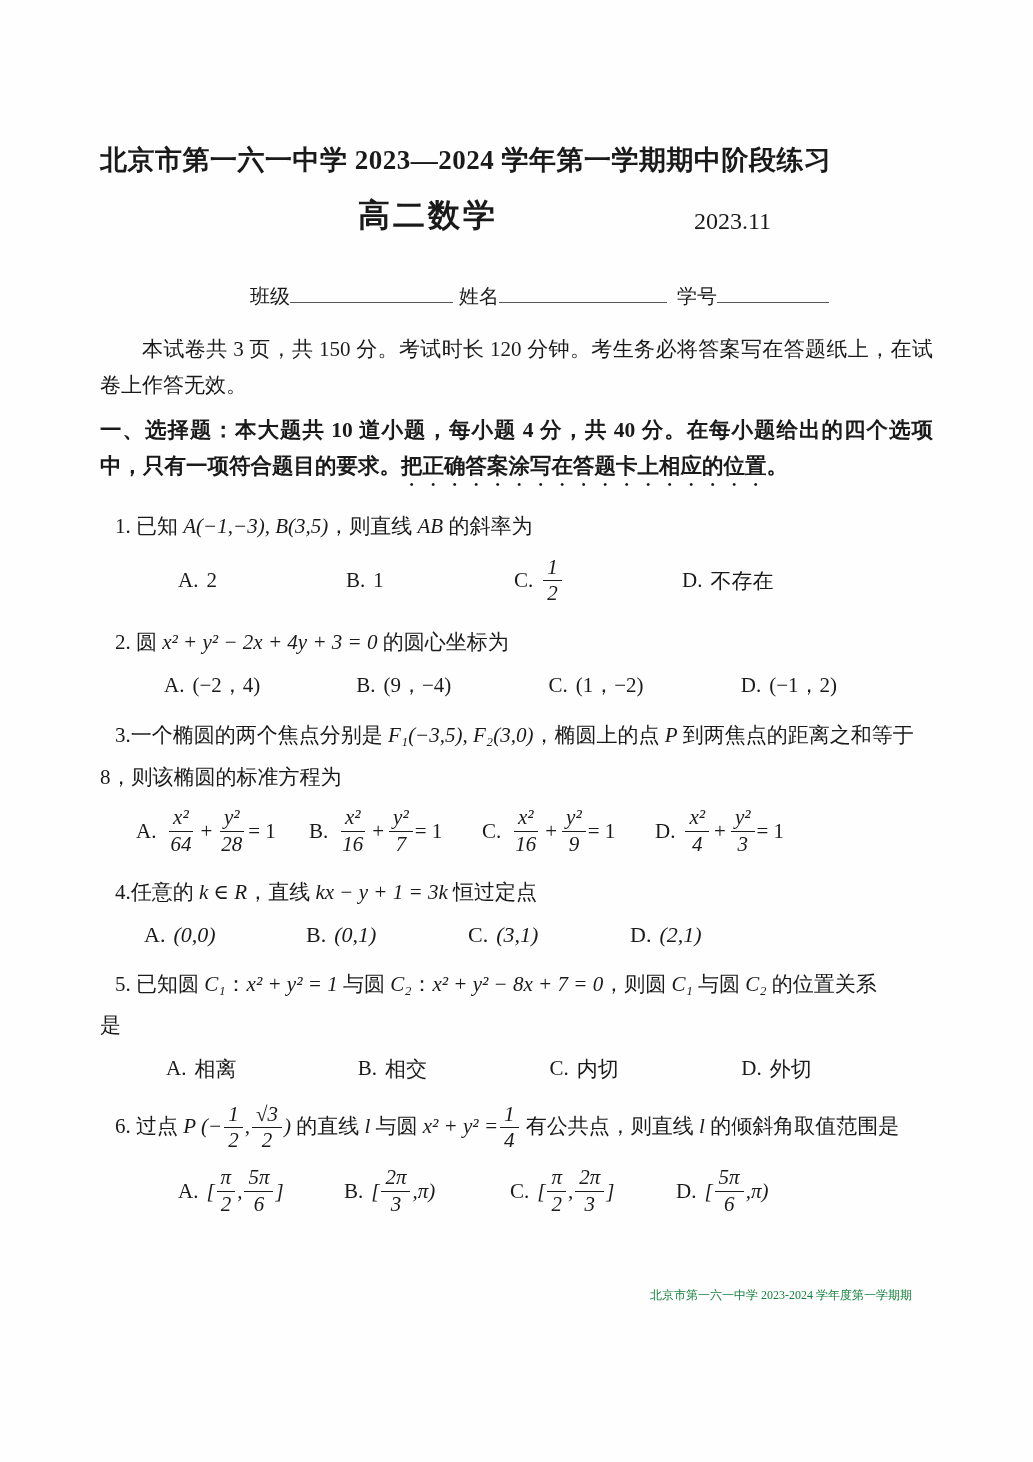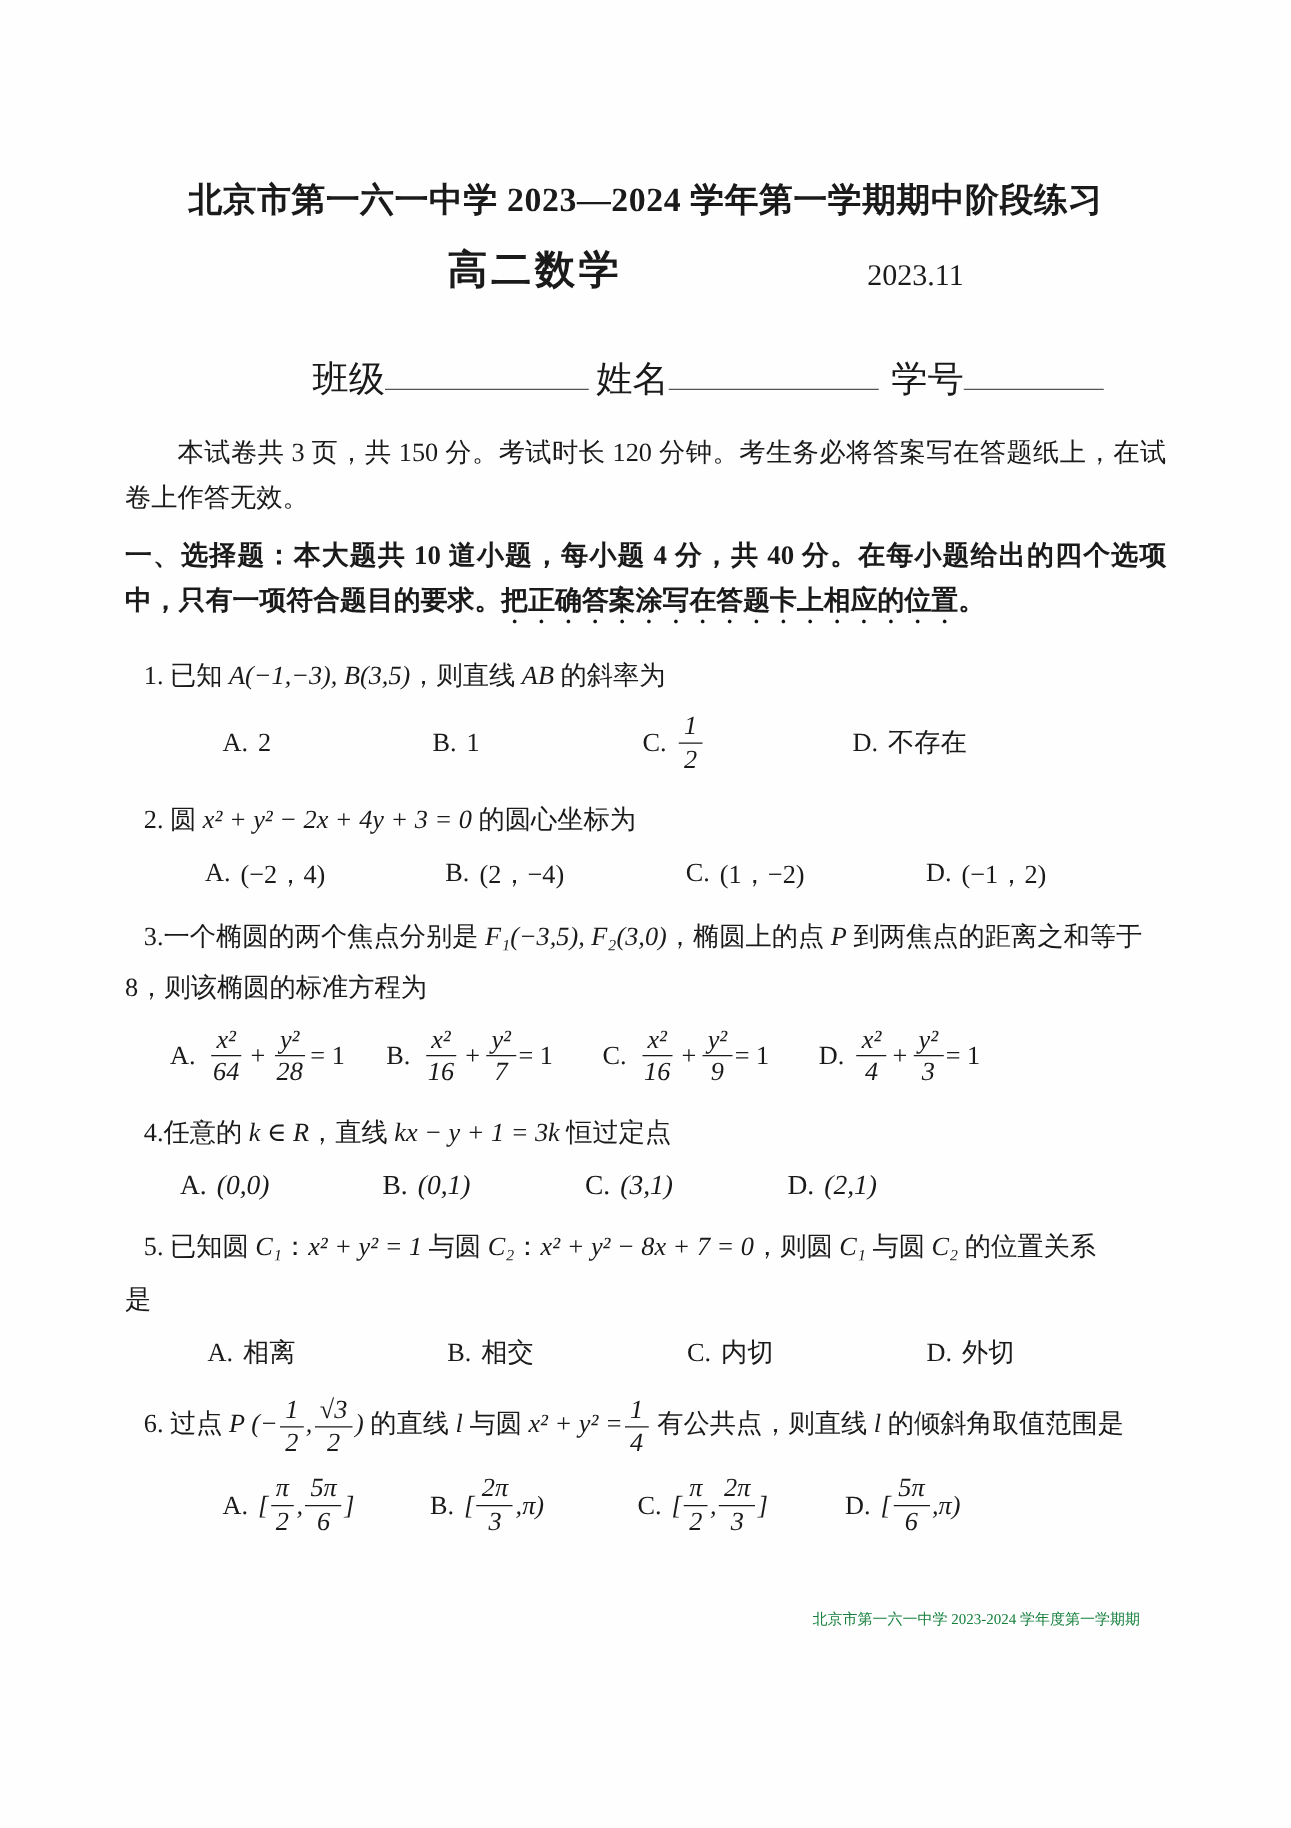--- a/index.html
+++ b/index.html
@@ -9,32 +9,32 @@
     width:1033px; height:1462px;
     margin:0 auto;
     background:#fefefe;
     overflow:hidden;
     color:#1a1a1a;
     font-family:"Liberation Serif","DejaVu Serif",serif;
     font-size:21px;
     padding:142px 100px 0 100px;
   }
   .title{
-    text-align:center;
+    text-align:left;
     font-size:27px; font-weight:700;
     letter-spacing:0.5px;
     white-space:nowrap;
   }
   .subtitle-row{ position:relative; height:52px; margin-top:16px; }
   .subject{
     position:absolute; left:258px; top:0;
     font-size:32px; font-weight:700; letter-spacing:3px;
   }
   .date{ position:absolute; right:162px; top:14px; font-size:24px; }
-  .fields{ margin-top:36px; margin-left:150px; font-size:29px; }
+  .fields{ margin-top:36px; margin-left:150px; font-size:20px; }
   .blank{ display:inline-block; border-bottom:1.4px solid #555; height:1.05em; vertical-align:baseline; }
   .blank-class{ width:163px; margin-right:6px; }
   .blank-name{ width:168px; margin-right:10px; }
   .blank-id{ width:112px; }
   .notice{ margin-top:22px; text-indent:2em; line-height:1.7; text-align:justify; }
   .sec-heading{ margin-top:10px; font-weight:700; font-size:21.5px; line-height:1.66; text-align:justify; }
   .emph{
     -webkit-text-emphasis:filled dot #111;
     -webkit-text-emphasis-position:under right;
     text-emphasis:filled dot #111;
@@ -114,21 +114,21 @@
 
   <div class="q">
     <p class="stem"><span class="qno">2.</span><span> 圆 </span><span class="m">x² + y² − 2x + 4y + 3 = 0</span><span> 的圆心坐标为</span></p>
     <div class="opts q2o">
       <span class="opt">
           <span class="olab">A.</span>
           <span>(−2，4)</span>
         </span>
       <span class="opt">
           <span class="olab">B.</span>
-          <span>(2，−4)</span>
+          <span>(9，−4)</span>
         </span>
       <span class="opt">
           <span class="olab">C.</span>
           <span>(1，−2)</span>
         </span>
       <span class="opt">
           <span class="olab">D.</span>
           <span>(−1，2)</span>
         </span>
     </div>

